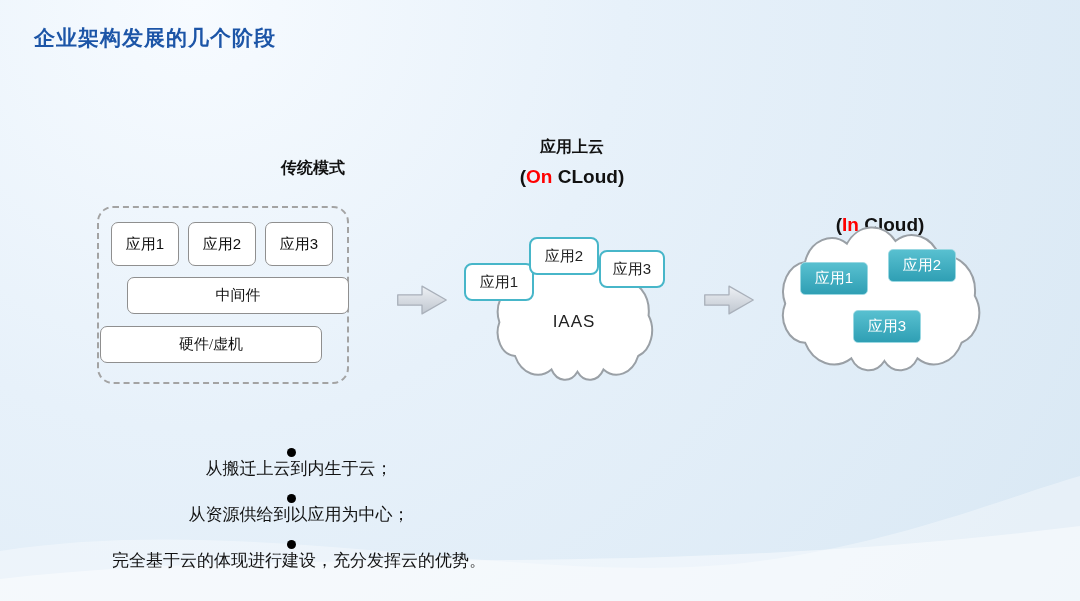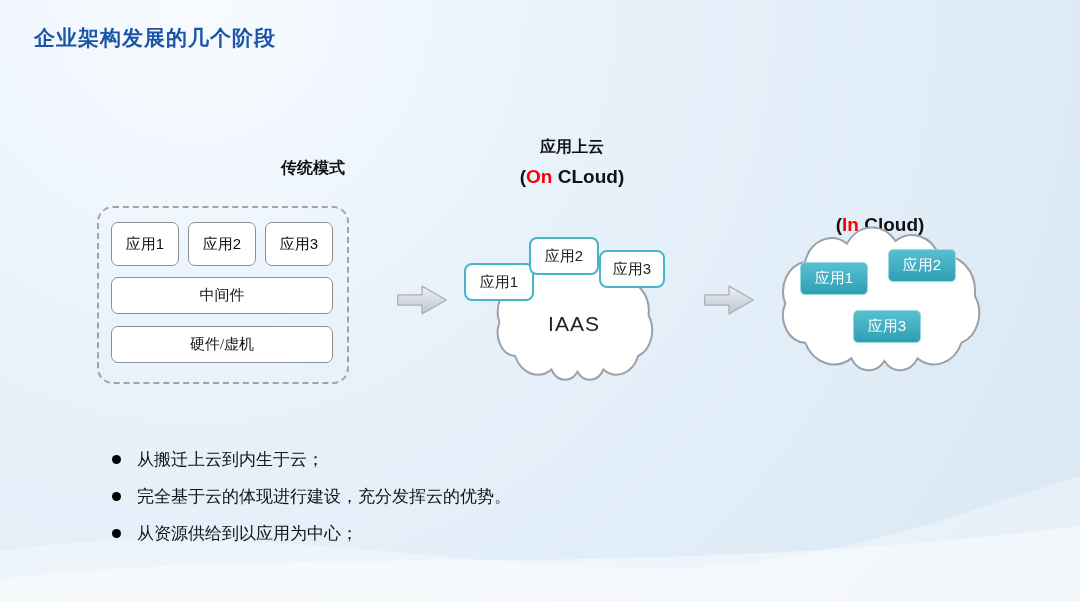--- a/index.html
+++ b/index.html
@@ -33,34 +33,34 @@
   }
   .box {
     position:absolute; background:#ffffff;
     border:1.5px solid #8f8f8f; border-radius:7px;
     display:flex; align-items:center; justify-content:center;
     font-size:15px; color:#111;
   }
   .t-a1{left:12px;top:14px;width:66px;height:42px;}
   .t-a2{left:89px;top:14px;width:66px;height:42px;}
   .t-a3{left:166px;top:14px;width:66px;height:42px;}
-  .t-mid{left:12px;top:69px;width:220px;height:35px;}
-  .t-hw{left:12px;top:118px;width:220px;height:35px;font-family:Liberation Serif, serif;}
+  .t-mid{left:28px;top:69px;width:220px;height:35px;}
+  .t-hw{left:1px;top:118px;width:220px;height:35px;font-family:Liberation Serif, serif;}
 
   .arrow { position:absolute; width:52px; height:38px; overflow:visible; }
   .arrow1 { left:396px; top:281px; }
   .arrow2 { left:703px; top:281px; }
 
   .cloud { position:absolute; overflow:visible; }
   .cloud2 { left:489px; top:257px; width:170px; height:126px; }
   .cloud3 { left:772px; top:228px; width:216px; height:146px; }
 
   .iaas {
     position:absolute; left:489px; top:312px; width:170px;
-    text-align:center; font-size:21px; color:#222; letter-spacing:1px;
+    text-align:center; font-size:17px; color:#222; letter-spacing:1px;
   }
 
   .capp {
     position:absolute; background:#ffffff;
     border:2px solid #47b6c9; border-radius:8px;
     display:flex; align-items:center; justify-content:center;
     font-size:15px; color:#222;
   }
   .c-a1{left:464px;top:263px;width:66px;height:34px;}
   .c-a2{left:529px;top:237px;width:66px;height:34px;}
@@ -71,21 +71,21 @@
     background:linear-gradient(180deg,#58c0d0,#2f9fb4);
     border:1px solid #9ad8e2; border-radius:5px;
     display:flex; align-items:center; justify-content:center;
     font-size:15px; color:#ffffff;
   }
   .n-a1{left:800px;top:262px;width:66px;height:31px;}
   .n-a2{left:888px;top:249px;width:66px;height:31px;}
   .n-a3{left:853px;top:310px;width:66px;height:31px;}
 
   .bullets { position:absolute; left:112px; top:448px; list-style:none; margin:0; padding:0; }
-  .bullets li { display:flex; align-items:center; margin-bottom:14px; font-size:17px; color:#111; }
+  .bullets li { display:flex; align-items:center; margin-bottom:14px; font-size:17px; color:#111;flex-direction:column; }
   .dot { width:9px; height:9px; border-radius:50%; background:#000; margin-right:16px; flex:0 0 9px; }
 </style>
 </head>
 <body>
 
 <div class="slide">
 
   <svg class="waves" viewBox="0 0 1080 150" preserveAspectRatio="none">
     <path d="M0,150 L0,100 C260,60 540,140 760,110 C900,91 1010,45 1080,25 L1080,150 Z" fill="rgba(255,255,255,0.35)"></path>
     <path d="M0,150 L0,128 C300,92 620,132 1080,75 L1080,150 Z" fill="rgba(255,255,255,0.45)"></path>
@@ -142,21 +142,21 @@
   <div class="napp n-a2">应用2</div>
   <div class="napp n-a3">应用3</div>
 
   <ul class="bullets">
     <li>
       <span class="dot"></span>
       <span>从搬迁上云到内生于云；</span>
     </li>
     <li>
       <span class="dot"></span>
-      <span>完全基于云的体现进行建设，充分发挥云的优势。</span>
+      <span>从资源供给到以应用为中心；</span>
     </li>
     <li>
       <span class="dot"></span>
-      <span>从资源供给到以应用为中心；</span>
+      <span>完全基于云的体现进行建设，充分发挥云的优势。</span>
     </li>
   </ul>
 
 </div>
 
 </body></html>

